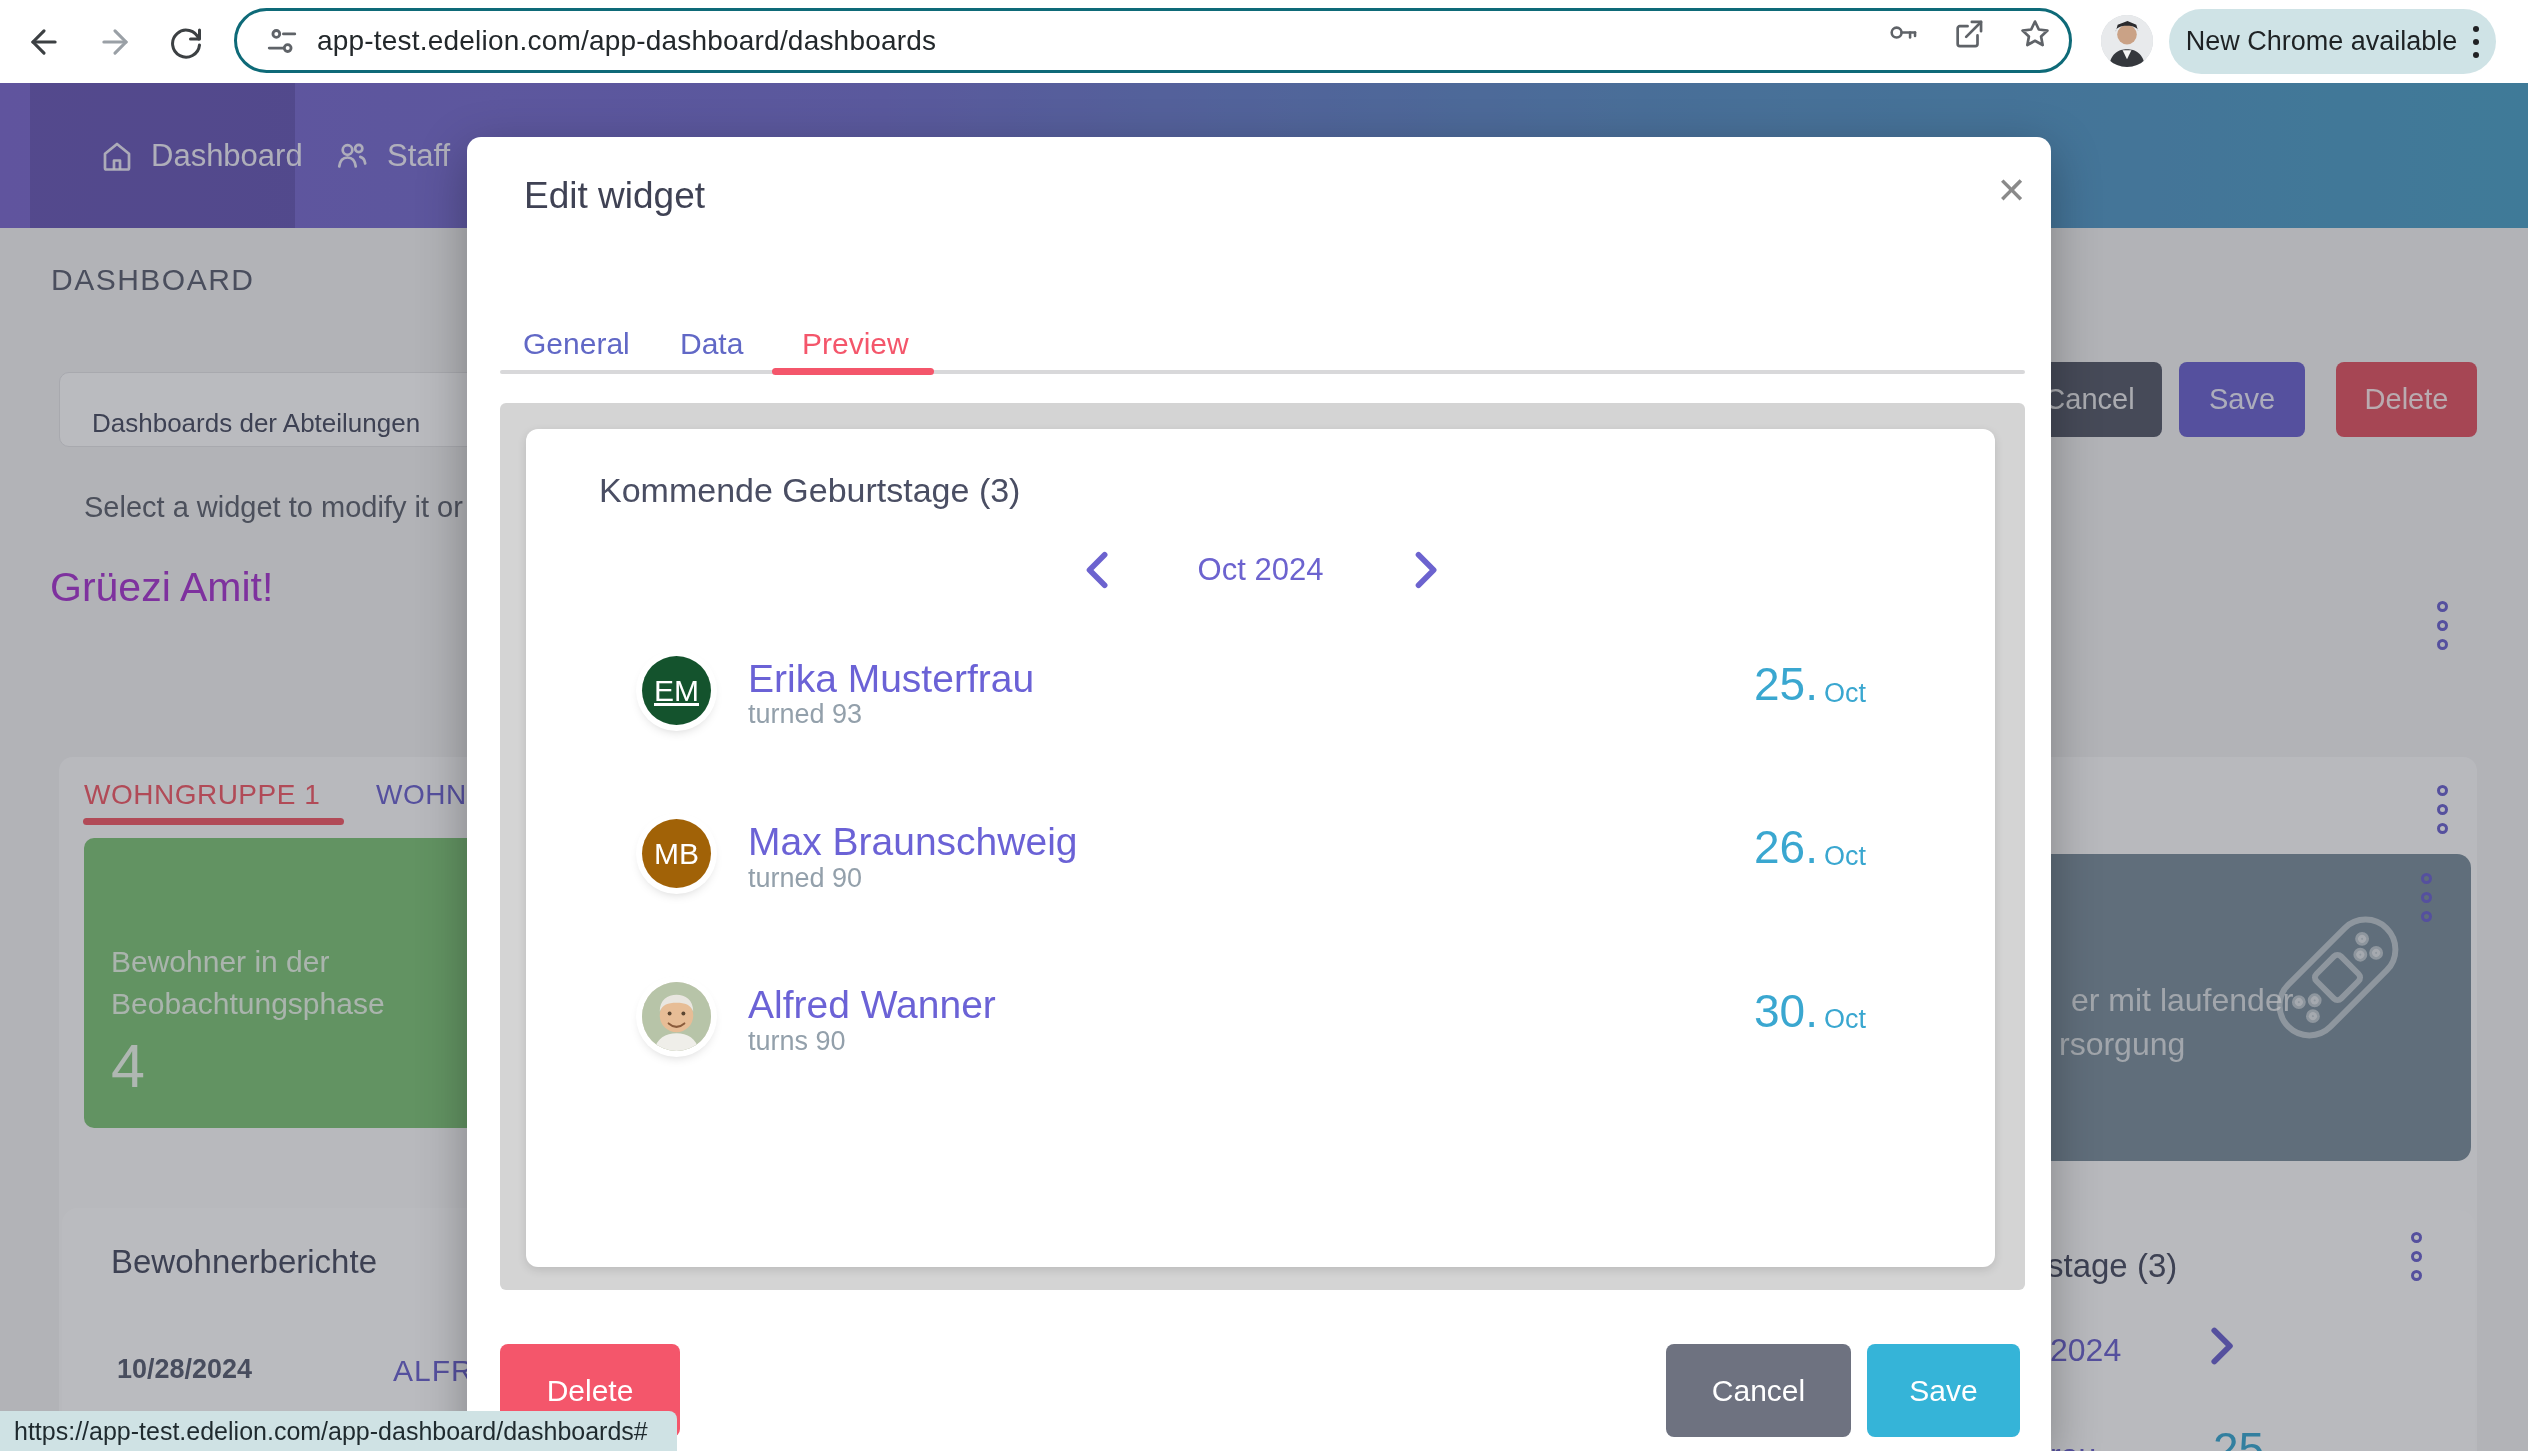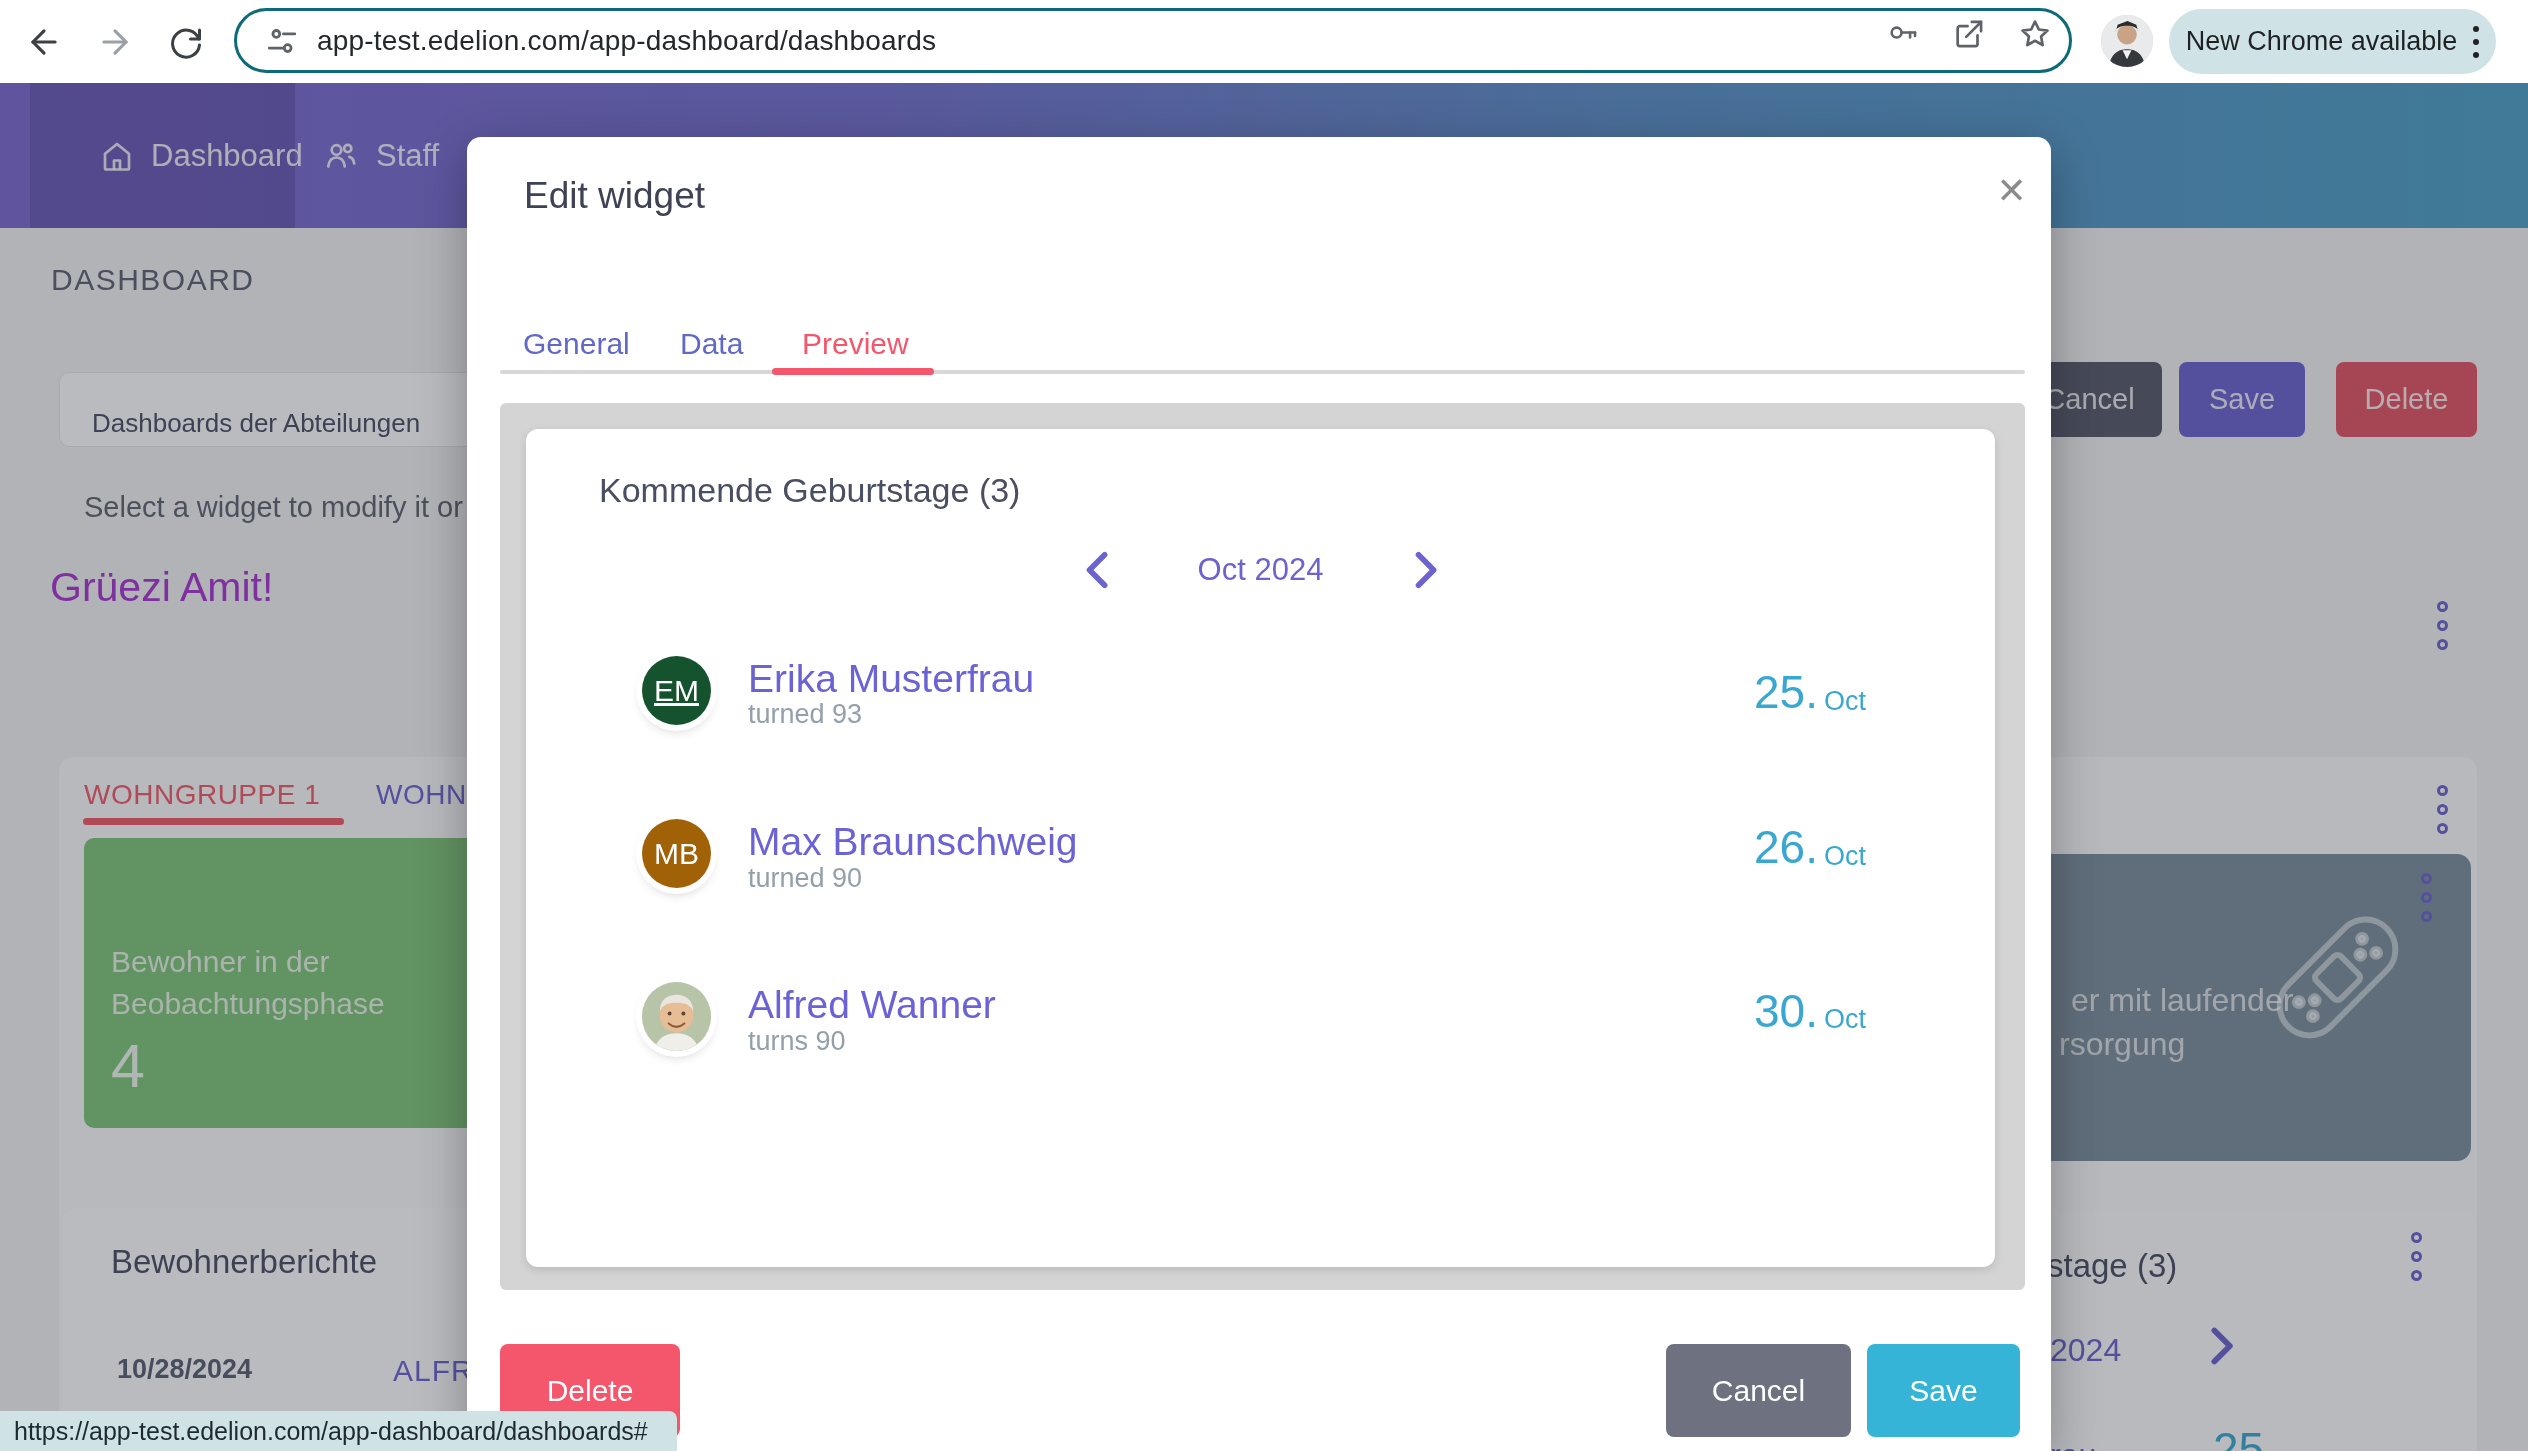--- a/index.html
+++ b/index.html
@@ -158,21 +158,21 @@
   <div class="page">
     <div class="app-header">
       <div class="nav-active"></div>
       <div class="hnav" style="left:99px;">
         <svg width="36" height="36" viewBox="0 0 24 24" fill="none" stroke="rgba(255,255,255,.85)" stroke-width="1.8" stroke-linejoin="round">
             <path d="M4 10.5 12 4l8 6.5V20a1 1 0 0 1-1 1H5a1 1 0 0 1-1-1z"></path>
             <path d="M10 21v-6h4v6"></path>
           </svg>
         <span>Dashboard</span>
       </div>
-      <div class="hnav" style="left:323px;gap:17px;">
+      <div class="hnav" style="left:334px;gap:17px;">
         <svg width="36" height="36" viewBox="0 0 24 24" fill="none" stroke="rgba(255,255,255,.85)" stroke-width="1.8" stroke-linecap="round">
             <circle cx="9" cy="8" r="3.2"></circle>
             <path d="M3.5 19c.5-4 2.8-6 5.5-6s5 2 5.5 6"></path>
             <circle cx="16.5" cy="7" r="2.4"></circle>
             <path d="M17.5 12.6c2 .5 3 2.2 3.3 4.4"></path>
           </svg>
         <span>Staff</span>
       </div>
     </div>
 
@@ -284,21 +284,21 @@
             </svg>
           <span class="month-label">Oct 2024</span>
           <svg width="26" height="40" viewBox="0 0 12 18" fill="none" stroke="#6c63cf" stroke-width="2.6" stroke-linecap="round" stroke-linejoin="round">
               <path d="M3 2l7 7-7 7"></path>
             </svg>
         </div>
 
         <div class="b-avatar" style="top:227px; background:#14532d;text-decoration:underline;">EM</div>
         <div class="b-name" style="top:228px;">Erika Musterfrau</div>
         <div class="b-sub" style="top:270px;">turned 93</div>
-        <div class="b-date" style="top:240px;text-align:right;">
+        <div class="b-date" style="top:232px;text-align:right;">
           <span class="d">25.</span>
           <span class="m">Oct</span>
         </div>
 
         <div class="b-avatar" style="top:390px; background:#a16207;">MB</div>
         <div class="b-name" style="top:391px;">Max Braunschweig</div>
         <div class="b-sub" style="top:434px;">turned 90</div>
         <div class="b-date" style="top:395px;">
           <span class="d">26.</span>
           <span class="m">Oct</span>

